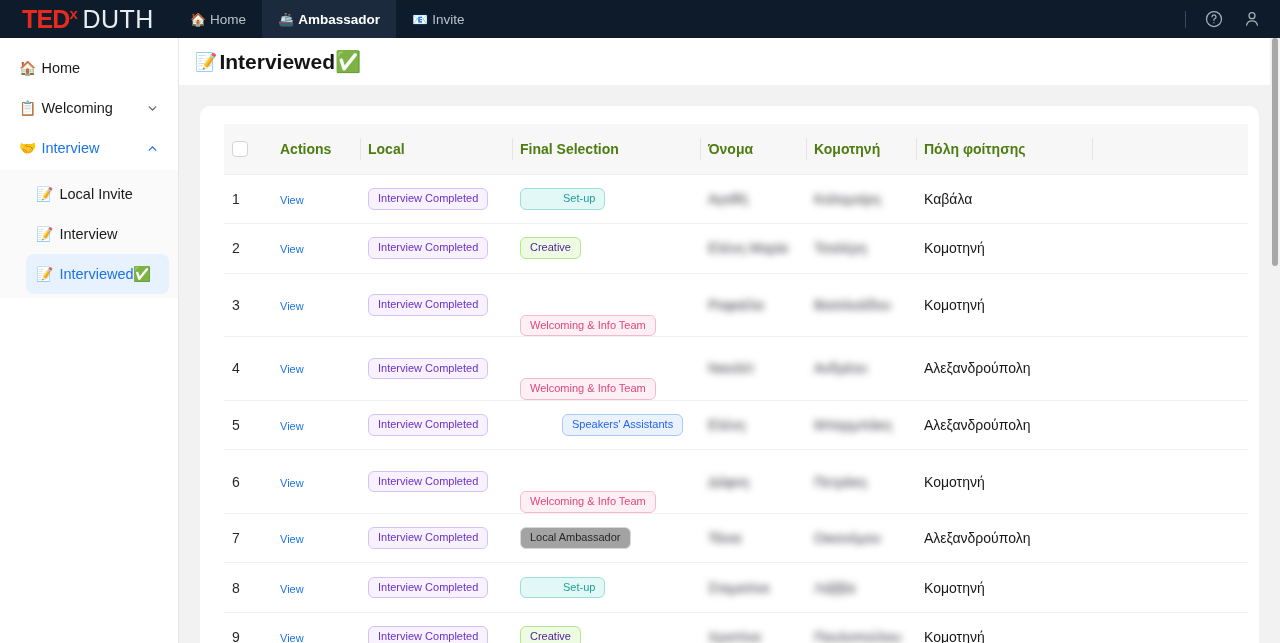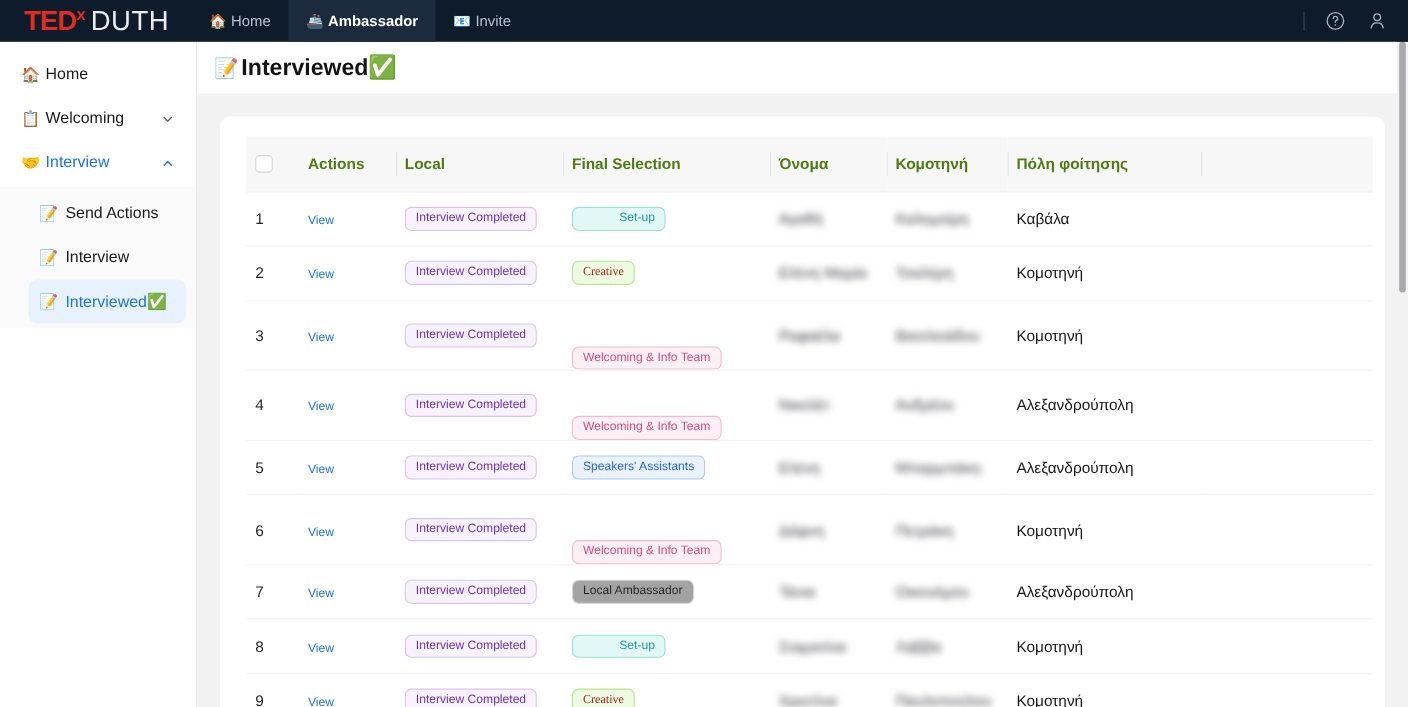--- a/index.html
+++ b/index.html
@@ -151,23 +151,23 @@
     color: #1a73e8; font-size: 11px; cursor: pointer;
   }
   .badge {
     display: inline-block; font-size: 11px;
     padding: 3px 9px 4px; border-radius: 6px;
     border: 1px solid transparent; line-height: 1.15;
     white-space: nowrap;
   }
   .b-purple { background:#f7f2fe; border-color:#d8c2f5; color:#6b31c9; }
   .b-teal   { background:#e2f8f6; border-color:#9adfd8; color:#1f9d94;padding-left:42px; }
-  .b-green  { background:#eefbe3; border-color:#b7e58b; color:#b91c1c;font-family:Liberation Serif, serif; }
+  .b-green  { background:#eefbe3; border-color:#b7e58b; color:#4c1d95; }
   .b-pink   { background:#fdf0f4; border-color:#f6b9cb; color:#e0467c;margin-top:41px; }
-  .b-blue   { background:#eaf2fe; border-color:#a9c9f8; color:#2563eb; }
+  .b-blue   { background:#eaf2fe; border-color:#a9c9f8; color:#2563eb;margin-left:42px; }
   .b-gray   { background:#a3a3a3; border-color:#d9d9dd; color:#27272a; }
 
   .redacted { filter: blur(3.6px); color: #3f3f46; }
 
   
   .scrollbar {
     position: absolute; top: 38px; right: 0;
     width: 10px; height: 605px; background: #f2f2f3;
     z-index: 25;
   }
@@ -240,21 +240,21 @@
     <span class="s-ic">🤝</span>
     <span class="s-lbl">Interview</span>
     <svg class="chev blue" viewBox="0 0 24 24" fill="none" stroke="currentColor" stroke-width="2.4" stroke-linecap="round" stroke-linejoin="round">
         <polyline points="6 15 12 9 18 15"></polyline>
       </svg>
   </div>
 
   <div class="submenu">
     <div class="sub-item">
       <span class="s-ic">📝</span>
-      <span>Send Actions</span>
+      <span>Local Invite</span>
     </div>
     <div class="sub-item">
       <span class="s-ic">📝</span>
       <span>Interview</span>
     </div>
     <div class="sub-item active">
       <span class="s-ic">📝</span>
       <span>Interviewed✅</span>
     </div>
   </div>

